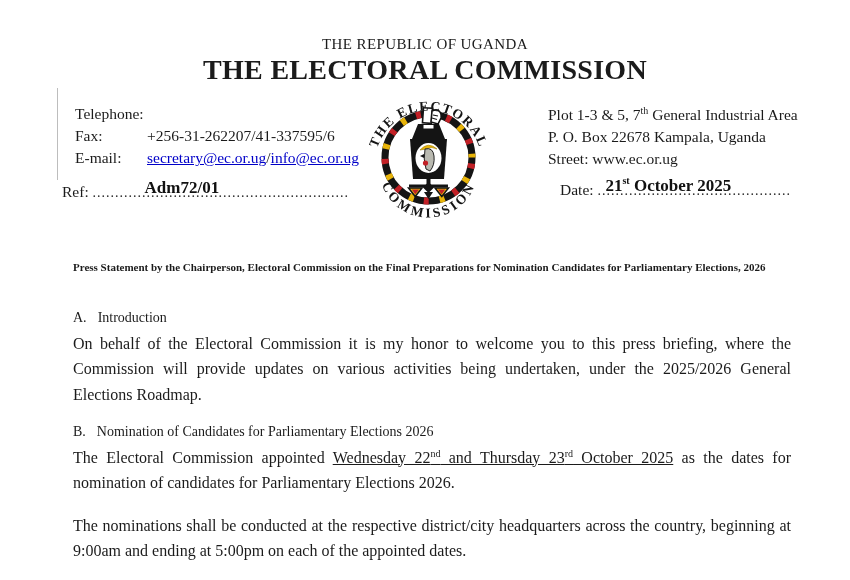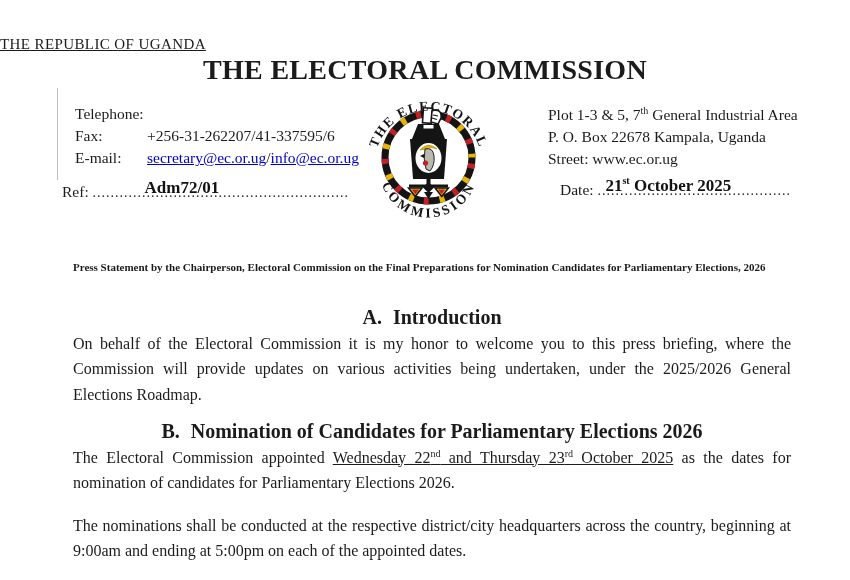--- a/index.html
+++ b/index.html
@@ -8,21 +8,21 @@
     position: relative;
     width: 850px;
     height: 580px;
     background: #ffffff;
     font-family: "Liberation Serif", serif;
     color: #1b1b1b;
     overflow: hidden;
   }
   .republic {
     position: absolute; top: 36px; left: 0; width: 100%;
-    text-align: left; font-size: 15px; letter-spacing: 0.4px; text-decoration: underline;
+    text-align: center; font-size: 15px; letter-spacing: 0.4px;
   }
   .org-title {
     position: absolute; top: 54px; left: 0; width: 100%;
     text-align: center; font-size: 28px; font-weight: 700; letter-spacing: 0.3px;
   }
   .vline {
     position: absolute; left: 57px; top: 88px; width: 1px; height: 92px;
     background: #bdbdbd;
   }
   .contact {
@@ -53,21 +53,21 @@
   .ref-line .overval { left: 52px; }
   .date-line .overval { left: 8px; }
   .logo { position: absolute; left: 362px; top: 91px; }
   .content {
     position: absolute; left: 73px; top: 256px; width: 718px;
     font-size: 16px; line-height: 25.5px;
   }
   .doc-title {
     text-align: left; font-weight: 700; font-size: 11px; line-height: 23px;
   }
-  .sec-heading { font-weight: 700; font-size: 20px; text-align: center; }
+  .sec-heading { font-weight: 400; font-size: 14px; }
   .sec-heading .letter { display: inline-block; margin-right: 11px; }
   .sec-heading.a { margin-top: 26px; }
   .sec-heading.b { margin-top: 12px; }
   .para { text-align: justify; }
   .para.final { margin-top: 17px; }
   .u-phrase { text-decoration: underline; }
 </style>
 </head>
 <body>
 

